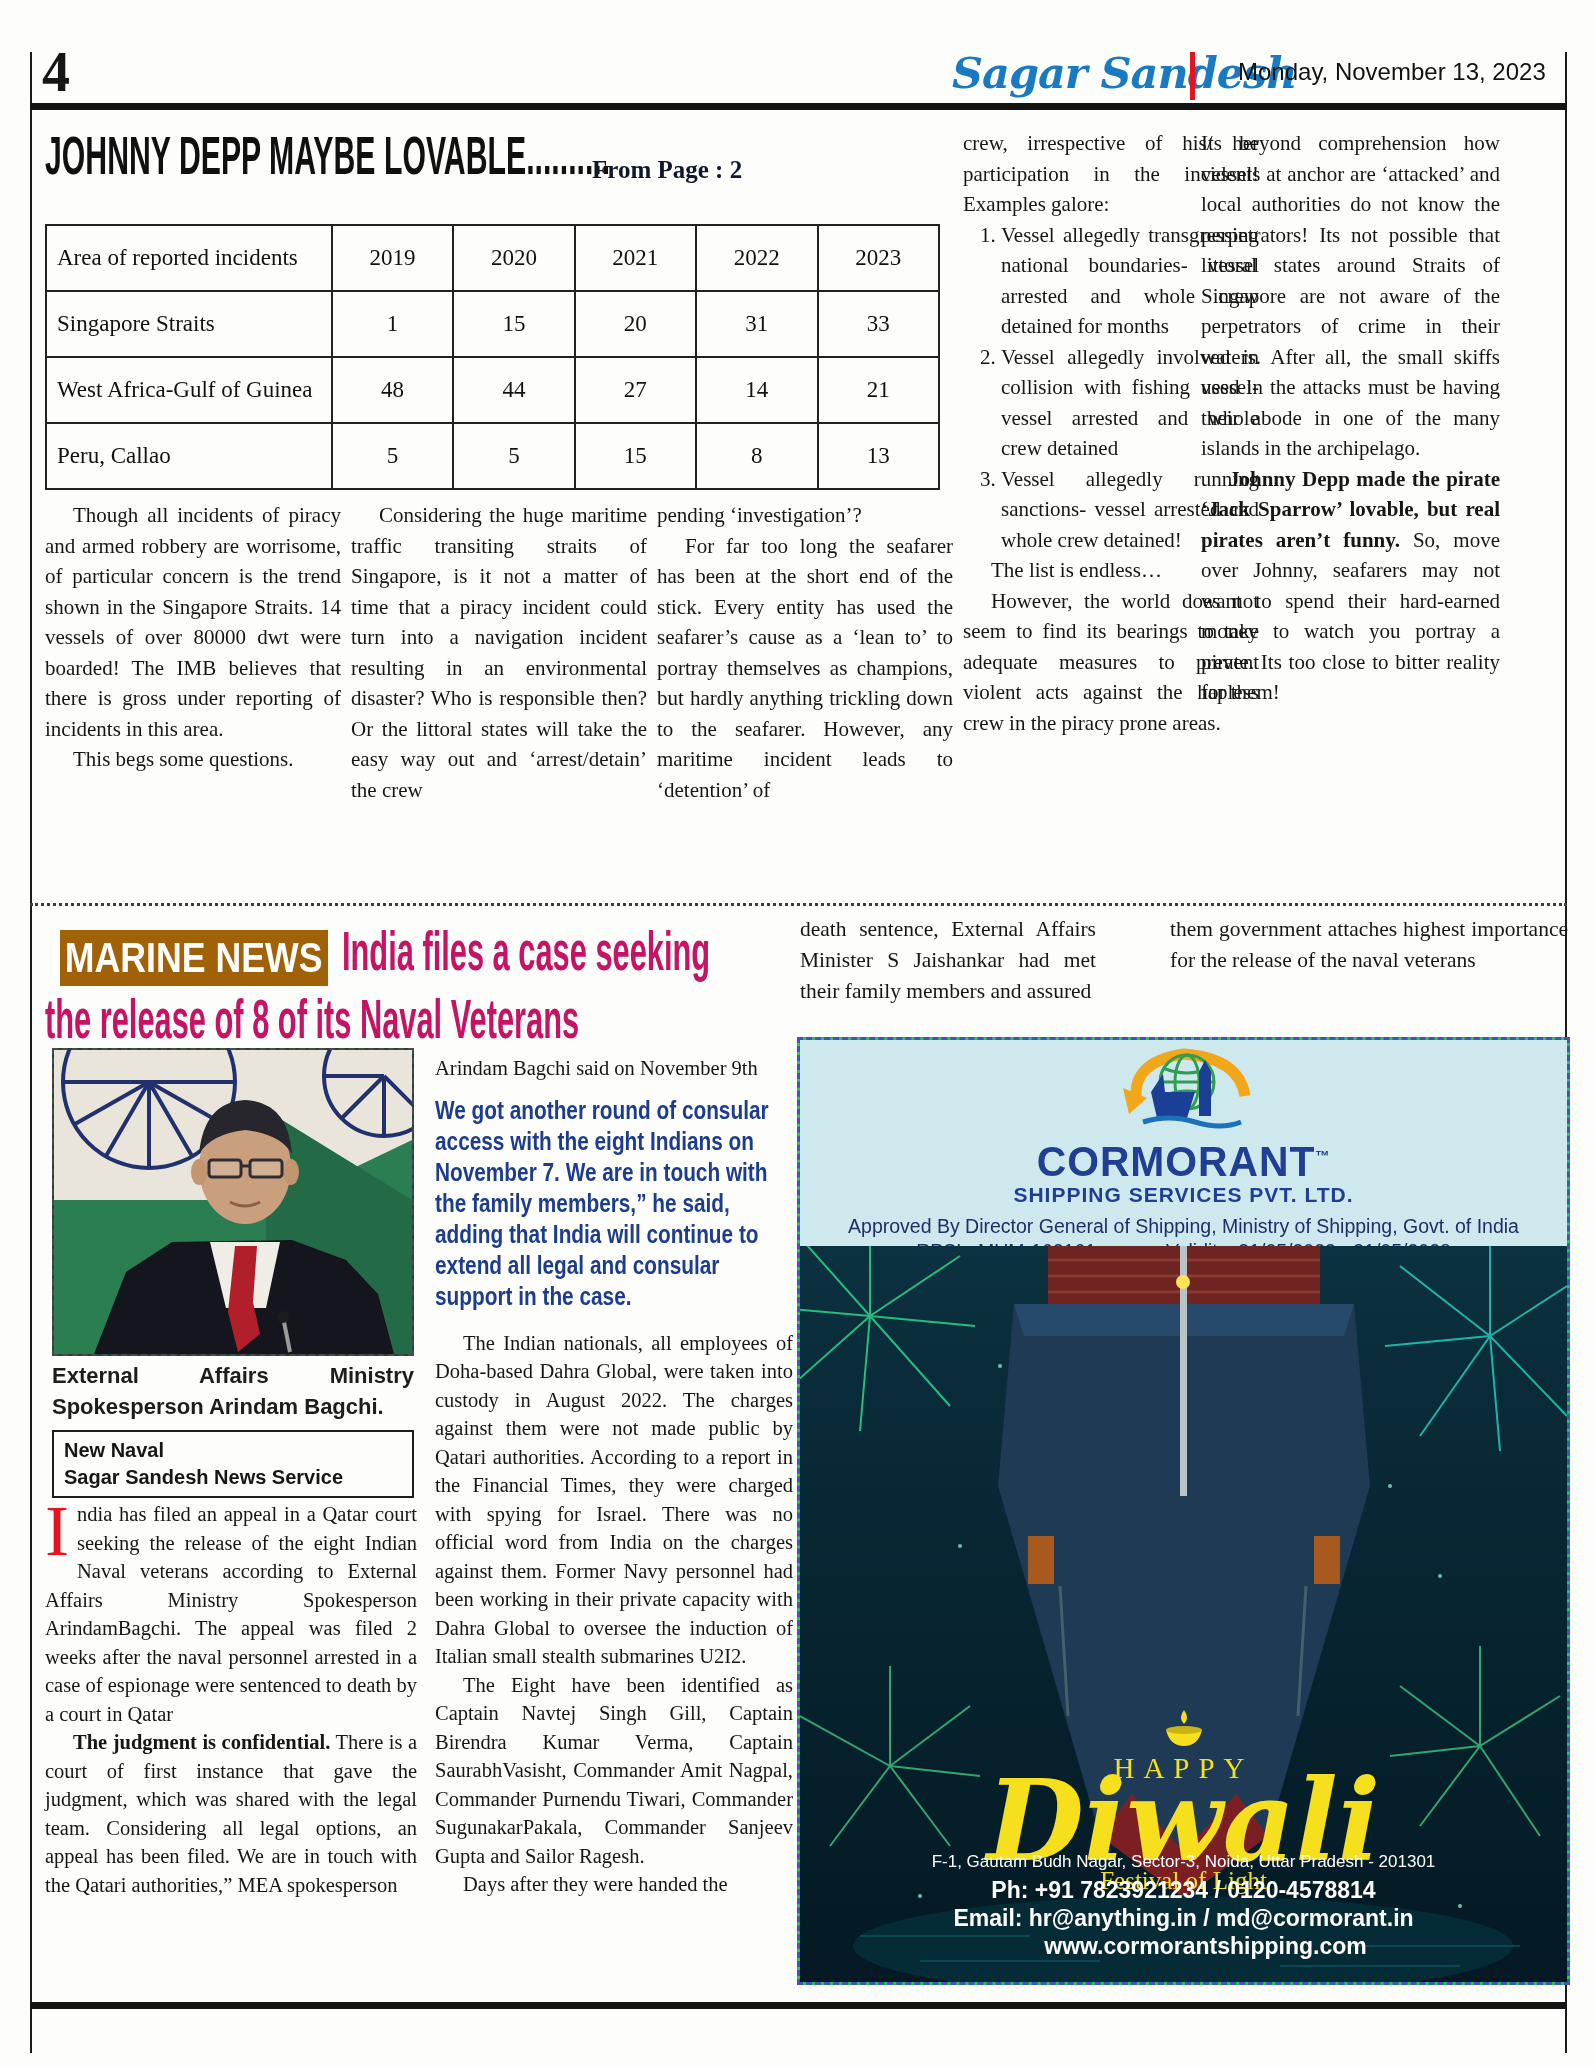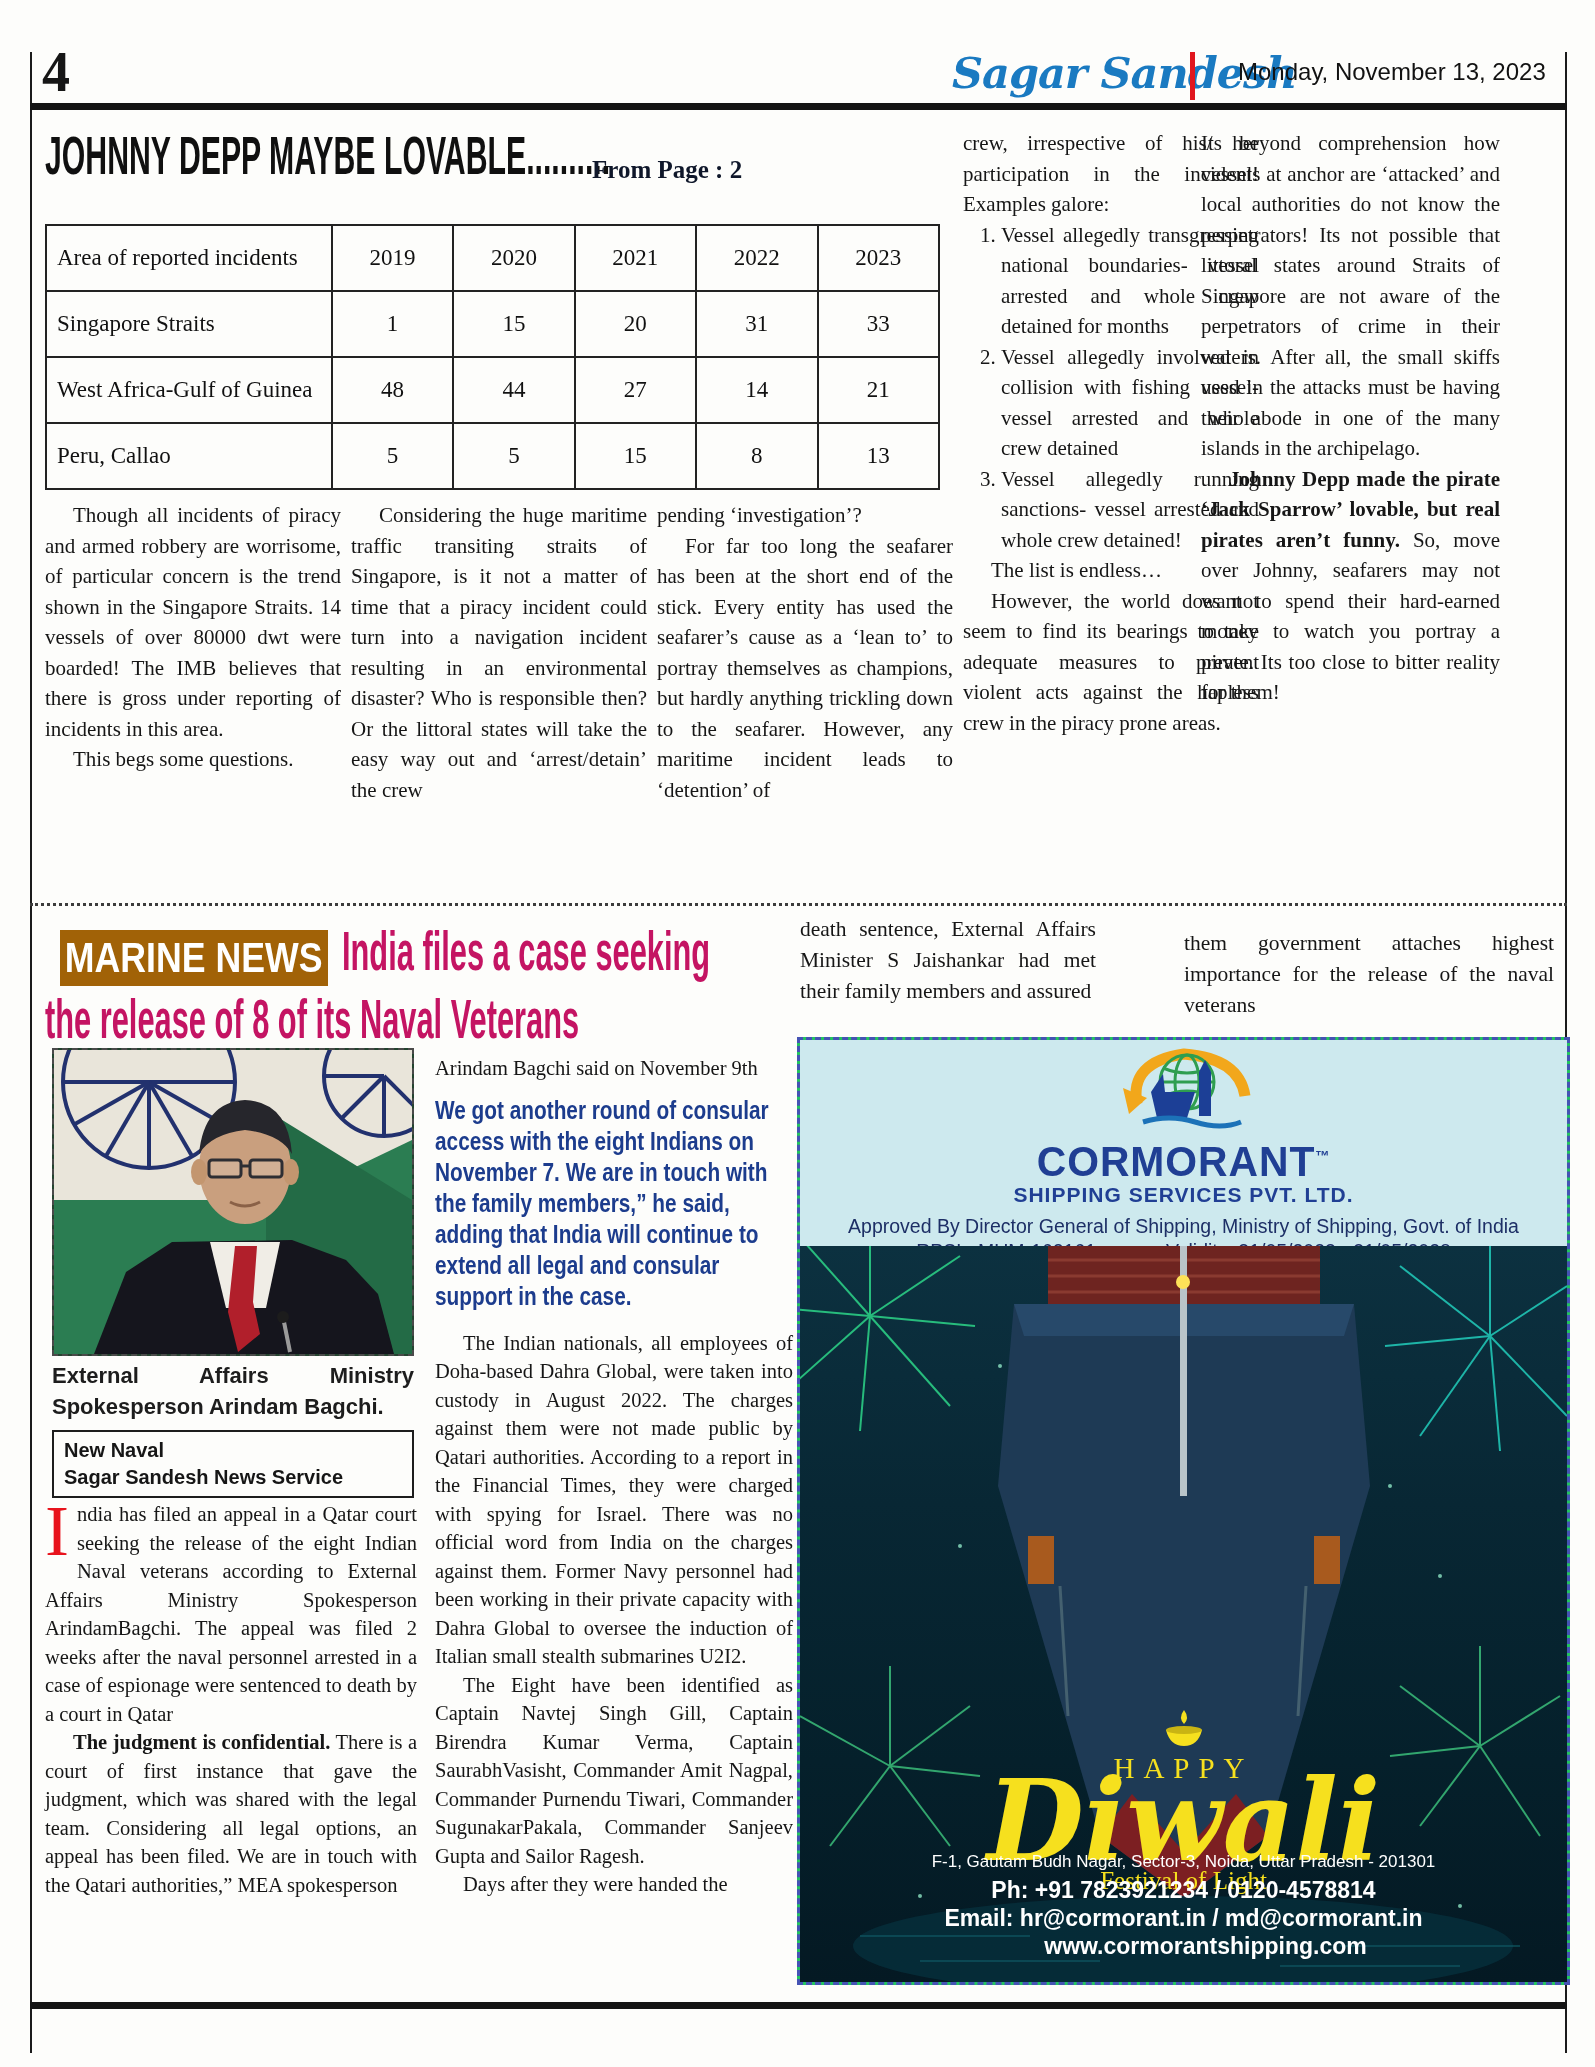--- a/index.html
+++ b/index.html
@@ -185,21 +185,21 @@
     <span class="cond">India files a case seeking</span>
   </div>
   <div class="mn-h2">
     <span class="cond">the release of 8 of its Naval Veterans</span>
   </div>
 
   <div class="mtopcol" style="left:800px;width:296px;">
     <p style="margin:0;">death sentence, External Affairs Minister S Jaishankar had met their family members and assured</p>
   </div>
   <div class="mtopcol" style="left:1170px;width:398px;">
-    <p style="margin:14px;">them government attaches highest importance for the release of the naval veterans</p>
+    <p style="margin:0;">them government attaches highest importance for the release of the naval veterans</p>
   </div>
 
   <div class="photo">
     <svg width="358" height="304" viewBox="0 0 358 304">
       <rect x="0" y="0" width="358" height="304" fill="#2b7d52"></rect>
       <rect x="0" y="0" width="212" height="150" fill="#e9e5da"></rect>
       <polygon points="212,0 358,0 358,90 212,160" fill="#e9e5da"></polygon>
       <polygon points="212,60 358,150 358,304 212,304" fill="#236b46"></polygon>
       <g stroke="#22316e" stroke-width="4" fill="none">
         <circle cx="95" cy="32" r="86"></circle>
@@ -364,20 +364,20 @@
         </div>
         <div class="happy">HAPPY</div>
         <div class="big">Diwali</div>
         <div class="tag">Festival of Light</div>
       </div>
 
       <div class="ad-contact">
         <div class="ad-addr">F-1, Gautam Budh Nagar, Sector-3, Noida, Uttar Pradesh - 201301</div>
         <div class="ad-ph">Ph: +91 7823921234 / 0120-4578814</div>
         <div class="ad-em">
-          <span>Email: hr@cormorant.in / md@cormorant.in</span>
+          <span>Email: hr@anything.in / md@cormorant.in</span>
           <span class="site">www.cormorantshipping.com</span>
         </div>
       </div>
     </div>
   </div>
 
 </div>
 
 </body></html>

